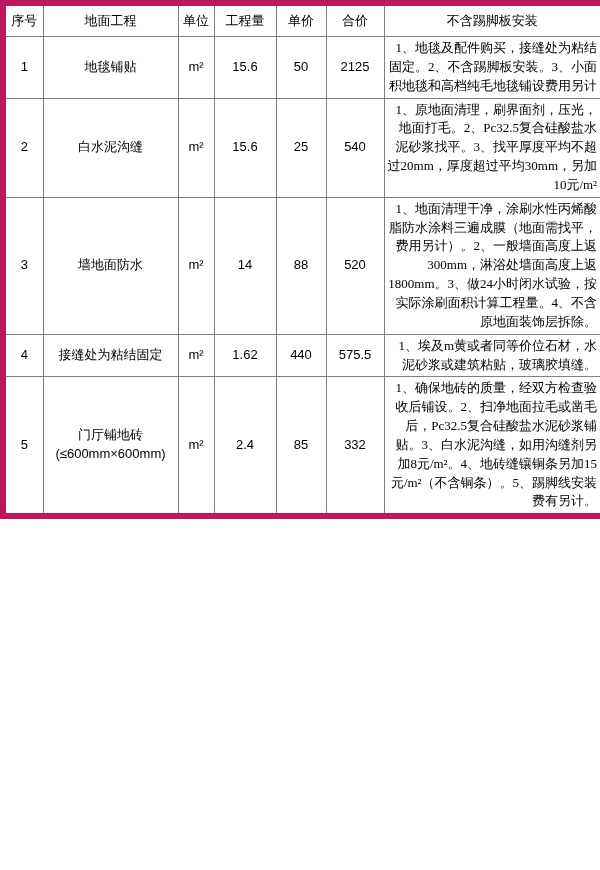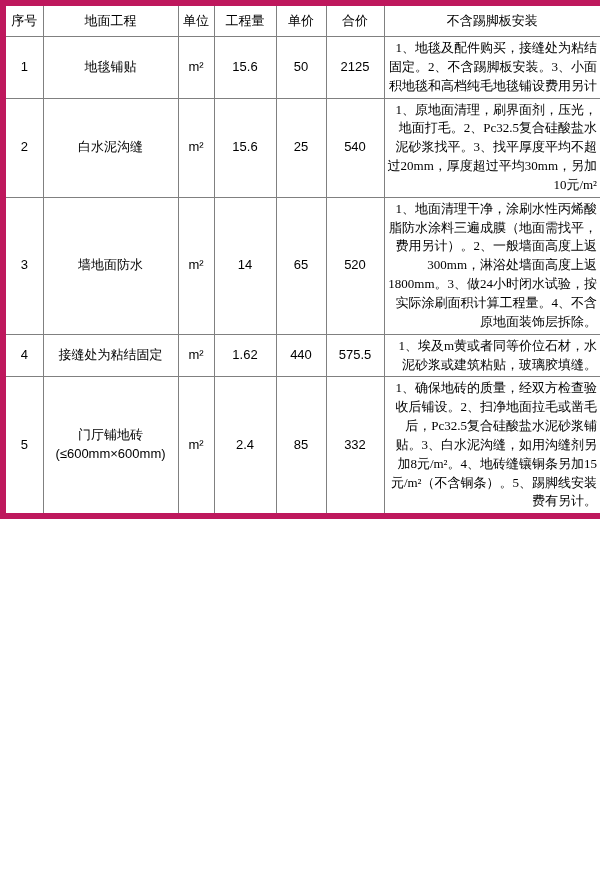--- a/index.html
+++ b/index.html
@@ -110,21 +110,21 @@
       <td class="cell-center">25</td>
       <td class="cell-center">540</td>
       <td class="cell-desc">1、原地面清理，刷界面剂，压光，地面打毛。2、Pc32.5复合硅酸盐水泥砂浆找平。3、找平厚度平均不超过20mm，厚度超过平均30mm，另加10元/m²</td>
     </tr>
 
     <tr>
       <td class="cell-center">3</td>
       <td class="name-cell">墙地面防水</td>
       <td class="cell-center">m²</td>
       <td class="cell-center">14</td>
-      <td class="cell-center">65</td>
+      <td class="cell-center">88</td>
       <td class="cell-center">520</td>
       <td class="cell-desc">1、地面清理干净，涂刷水性丙烯酸脂防水涂料三遍成膜（地面需找平，费用另计）。2、一般墙面高度上返300mm，淋浴处墙面高度上返1800mm。3、做24小时闭水试验，按实际涂刷面积计算工程量。4、不含原地面装饰层拆除。</td>
     </tr>
 
     <tr>
       <td class="cell-center">4</td>
       <td class="name-cell">接缝处为粘结固定</td>
       <td class="cell-center">m²</td>
       <td class="cell-center">1.62</td>
       <td class="cell-center">440</td>

